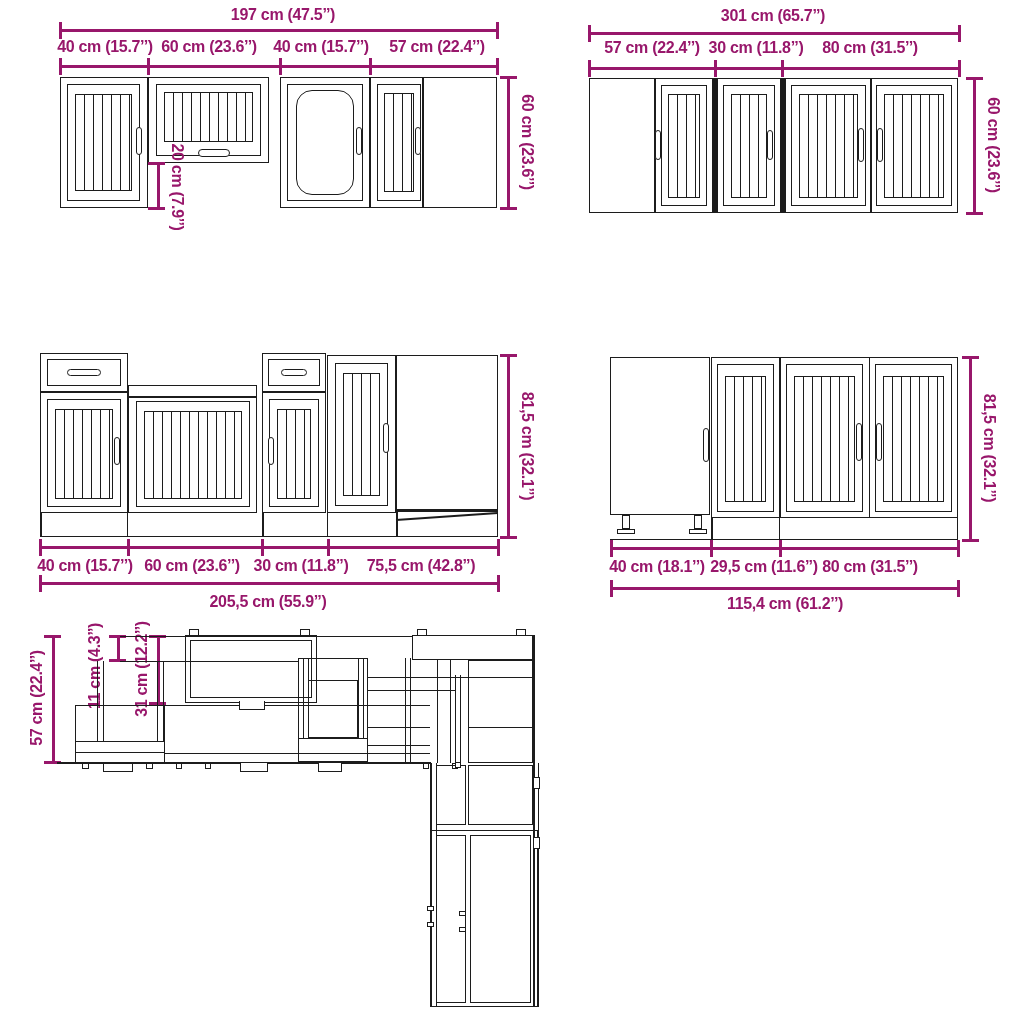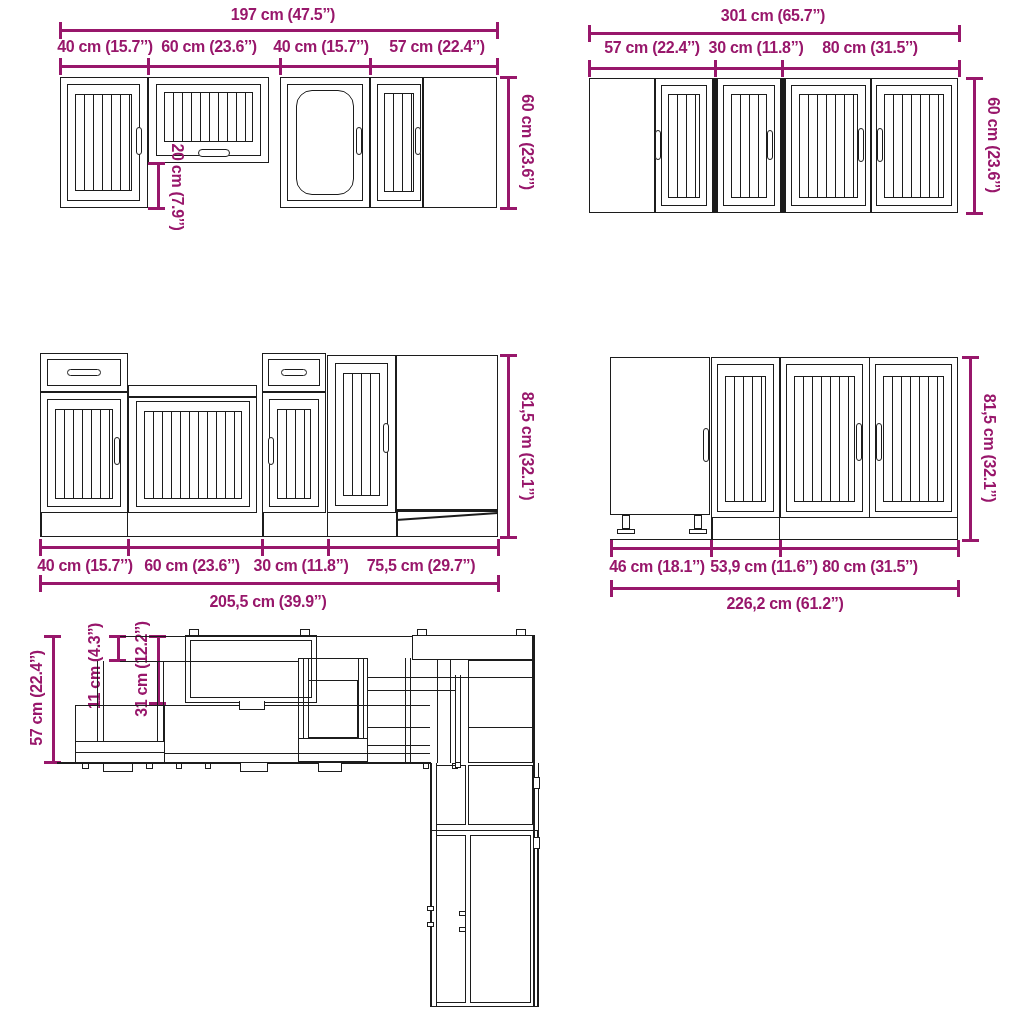--- a/index.html
+++ b/index.html
@@ -167,25 +167,25 @@
 
     <div class="c dl" style="left:40px;top:545.5px;width:458px;height:3px"></div>
     <div class="c dl" style="left:38.5px;top:539px;width:3px;height:17px"></div>
     <div class="c dl" style="left:126.5px;top:539px;width:3px;height:17px"></div>
     <div class="c dl" style="left:260.5px;top:539px;width:3px;height:17px"></div>
     <div class="c dl" style="left:326.5px;top:539px;width:3px;height:17px"></div>
     <div class="c dl" style="left:496.5px;top:539px;width:3px;height:17px"></div>
     <div class="dlab" style="left:85px;top:566px">40 cm (15.7’’)</div>
     <div class="dlab" style="left:192px;top:566px">60 cm (23.6’’)</div>
     <div class="dlab" style="left:301px;top:566px">30 cm (11.8’’)</div>
-    <div class="dlab" style="left:421px;top:566px">75,5 cm (29.7’’)</div>
+    <div class="dlab" style="left:421px;top:566px">75,5 cm (42.8’’)</div>
     <div class="c dl" style="left:40px;top:581.5px;width:458px;height:3px"></div>
     <div class="c dl" style="left:38.5px;top:575px;width:3px;height:17px"></div>
     <div class="c dl" style="left:496.5px;top:575px;width:3px;height:17px"></div>
-    <div class="dlab" style="left:268px;top:602px">205,5 cm (39.9’’)</div>
+    <div class="dlab" style="left:268px;top:602px">205,5 cm (55.9’’)</div>
   </div>
 
   <div>
 
     <div class="c b" style="left:610px;top:357px;width:100px;height:158px"></div>
     <div class="c hv" style="left:703px;top:428px;height:34px"></div>
     <div class="c b1" style="left:622px;top:515px;width:8px;height:14px"></div>
     <div class="c b1" style="left:617px;top:529px;width:18px;height:5px"></div>
     <div class="c b1" style="left:694px;top:515px;width:8px;height:14px"></div>
     <div class="c b1" style="left:689px;top:529px;width:18px;height:5px"></div>
@@ -211,27 +211,27 @@
     <div class="c dl" style="left:968.5px;top:357px;width:3px;height:183px"></div>
     <div class="c dl" style="left:962px;top:355.5px;width:17px;height:3px"></div>
     <div class="c dl" style="left:962px;top:538.5px;width:17px;height:3px"></div>
     <div class="dlab r90" style="left:989px;top:448px">81,5 cm (32.1’’)</div>
 
     <div class="c dl" style="left:611px;top:546.5px;width:347px;height:3px"></div>
     <div class="c dl" style="left:609.5px;top:540px;width:3px;height:17px"></div>
     <div class="c dl" style="left:709.5px;top:540px;width:3px;height:17px"></div>
     <div class="c dl" style="left:778.5px;top:540px;width:3px;height:17px"></div>
     <div class="c dl" style="left:956.5px;top:540px;width:3px;height:17px"></div>
-    <div class="dlab" style="left:657px;top:567px">46 cm (18.1’’)</div>
-    <div class="dlab" style="left:764px;top:567px">53,9 cm (11.6’’)</div>
+    <div class="dlab" style="left:657px;top:567px">40 cm (18.1’’)</div>
+    <div class="dlab" style="left:764px;top:567px">29,5 cm (11.6’’)</div>
     <div class="dlab" style="left:870px;top:567px">80 cm (31.5’’)</div>
     <div class="c dl" style="left:611px;top:586.5px;width:347px;height:3px"></div>
     <div class="c dl" style="left:609.5px;top:580px;width:3px;height:17px"></div>
     <div class="c dl" style="left:956.5px;top:580px;width:3px;height:17px"></div>
-    <div class="dlab" style="left:785px;top:604px">226,2 cm (61.2’’)</div>
+    <div class="dlab" style="left:785px;top:604px">115,4 cm (61.2’’)</div>
   </div>
 
   <div>
 
     <div class="c dl" style="left:52px;top:636px;width:3px;height:127px"></div>
     <div class="c dl" style="left:43.5px;top:634.5px;width:17px;height:3px"></div>
     <div class="c dl" style="left:43.5px;top:760.5px;width:17px;height:3px"></div>
     <div class="dlab r270" style="left:37px;top:698px">57 cm (22.4’’)</div>
     <div class="c dl" style="left:117px;top:636px;width:3px;height:25px"></div>
     <div class="c dl" style="left:108.5px;top:634.5px;width:17px;height:3px"></div>

